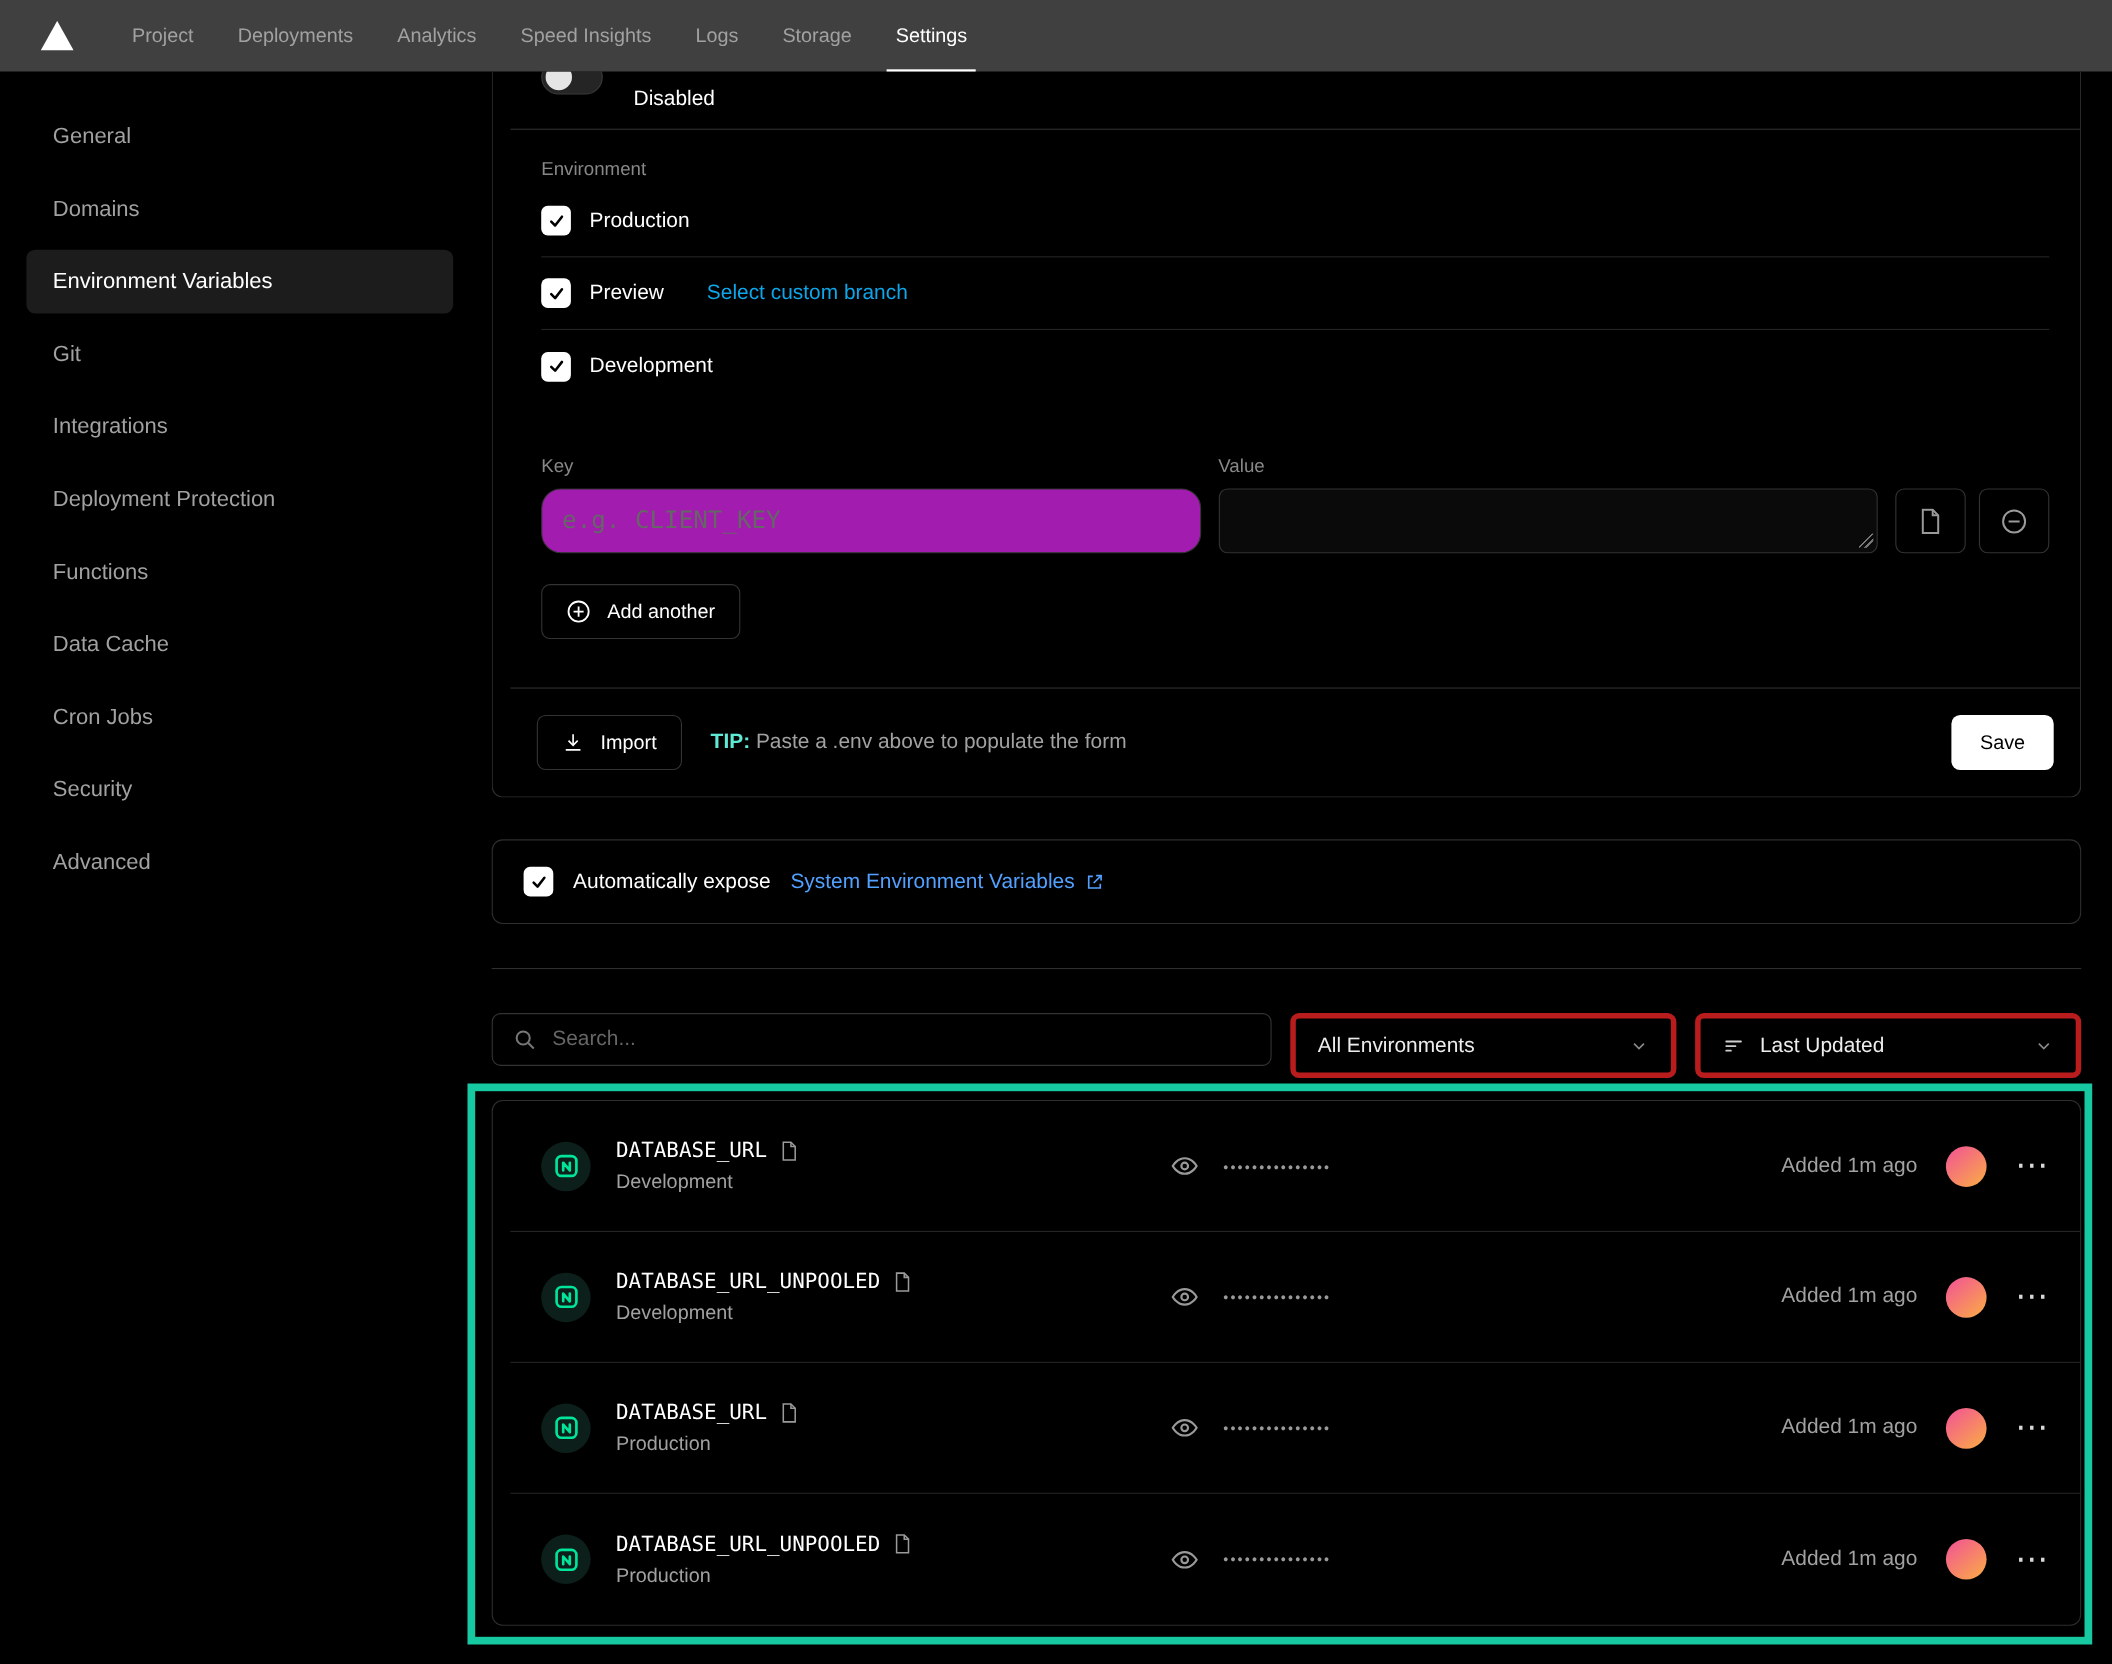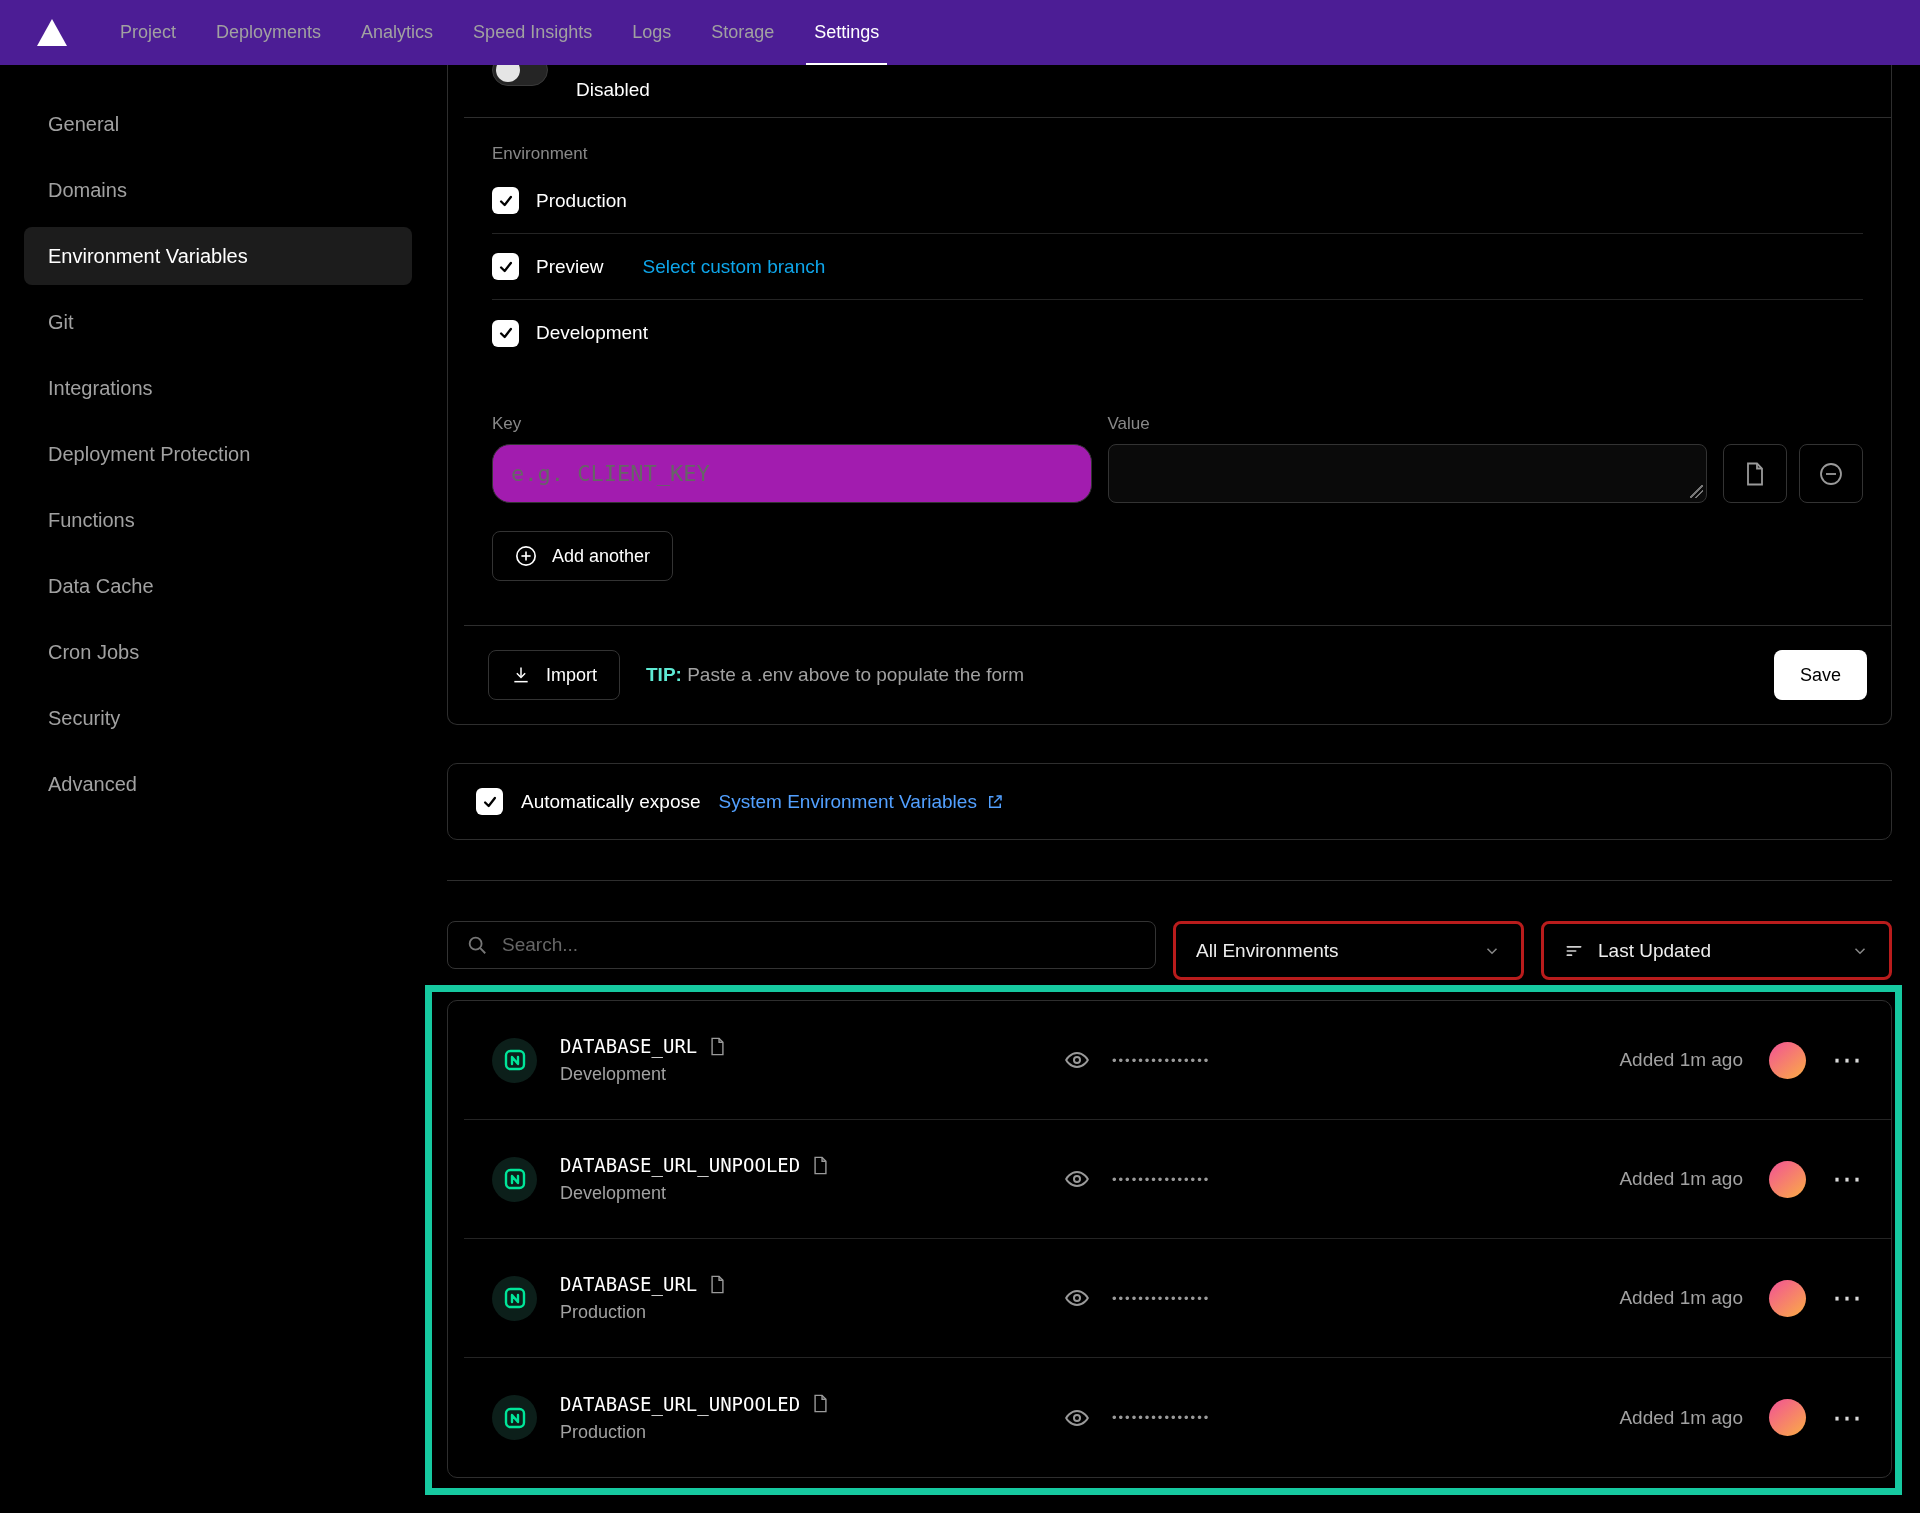--- a/index.html
+++ b/index.html
@@ -5,21 +5,21 @@
   * { box-sizing: border-box; margin: 0; padding: 0; }
   html,body { width:1920px; height:1513px; }
   body {
     background:#000;
     font-family:"Liberation Sans", sans-serif;
     color:#ededed;
     position:relative;
     overflow:hidden;
   }
   
-  .topnav { position:absolute; top:0; left:0; right:0; height:65px; background:#4c1d95; display:flex; align-items:stretch; padding-left:30px; z-index:30; }
+  .topnav { position:absolute; top:0; left:0; right:0; height:65px; background:#404040; display:flex; align-items:stretch; padding-left:30px; z-index:30; }
   .logo { display:flex; align-items:center; justify-content:center; width:44px; margin-right:26px; cursor:pointer; }
   .nav-item { position:relative; display:flex; align-items:center; padding:0 20px; color:#a1a1a1; font-size:18px; cursor:pointer; white-space:nowrap; }
   .nav-item.active { color:#fff; }
   .nav-item.active::after { content:""; position:absolute; left:12px; right:12px; bottom:0; height:2px; background:#fff; }
   
   .sidebar { position:absolute; top:65px; left:0; width:436px; padding:30px 24px; }
   .side-item { height:58px; margin-bottom:8px; display:flex; align-items:center; padding:0 24px; border-radius:8px; color:#a1a1a1; font-size:20px; cursor:pointer; }
   .side-item.active { background:#1c1c1c; color:#fff; }
   
   .main { position:absolute; left:447px; top:65px; width:1445px; }
@@ -55,21 +55,21 @@
   .tip b { color:#5eead4; font-weight:700; }
   .save-btn { margin-left:auto; height:50px; padding:0 26px; background:#fff; color:#000; border:none; border-radius:8px; font-size:18px; font-weight:500; cursor:pointer; font-family:inherit; }
   .expose-panel { margin-top:38px; height:77px; display:flex; align-items:center; gap:18px; padding:0 28px; }
   .expose-text { font-size:19px; color:#fff; }
   .expose-link { color:#52a0ff; font-size:19px; display:inline-flex; align-items:center; gap:9px; text-decoration:none; cursor:pointer; }
   .hr { margin-top:40px; border-top:1px solid #2e2e2e; }
   .filter-row { margin-top:40px; display:flex; gap:17px; }
   .search-box { flex:1; height:48px; border:1px solid #333; border-radius:8px; display:flex; align-items:center; padding:0 18px; gap:14px; background:#000; }
   .search-input { flex:1; background:transparent; border:none; outline:none; color:#ededed; font-size:19px; font-family:inherit; }
   .search-input::placeholder { color:#666; }
-  .dropdown { width:351px; height:59px; border:3px solid #b91c1c; border-radius:8px; display:flex; align-items:center; padding:0 20px; gap:14px; font-size:19px; color:#ededed; background:#000; cursor:pointer; flex:none; }
+  .dropdown { width:351px; height:59px; border:5px solid #b91c1c; border-radius:8px; display:flex; align-items:center; padding:0 20px; gap:14px; font-size:19px; color:#ededed; background:#000; cursor:pointer; flex:none; }
   .dropdown .chev { margin-left:auto; }
   
   .var-panel { margin-top:20px; }
   .var-row { position:relative; height:119px; display:flex; align-items:center; padding:0 28px; border-bottom:1px solid #242424; }
   .var-row:last-child { border-bottom:none; }
   .neon-badge { width:45px; height:45px; border-radius:50%; background:#0c1f1a; display:flex; align-items:center; justify-content:center; margin-right:23px; flex:none; }
   .var-name-line { display:flex; align-items:center; gap:12px; }
   .var-name { font-family:"DejaVu Sans Mono", monospace; font-size:19px; color:#fff;text-align:center; }
   .var-env { margin-top:7px; font-size:18px; color:#a1a1a1; }
   .var-middle { position:absolute; left:600px; display:flex; align-items:center; gap:22px; }

